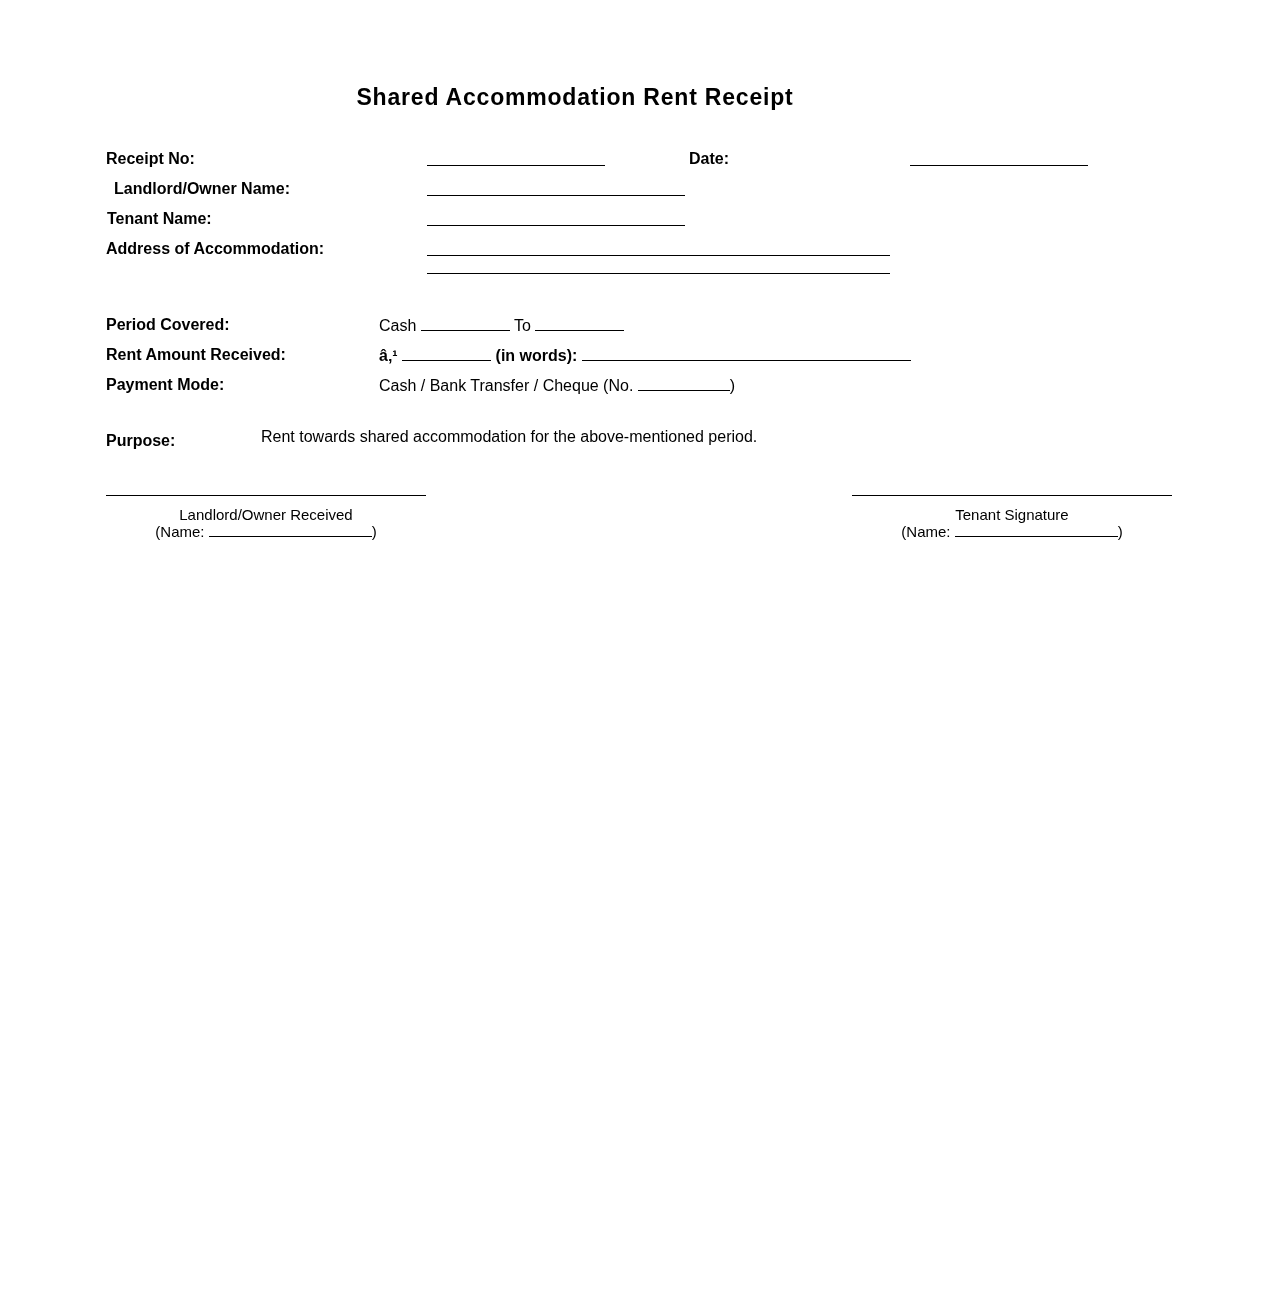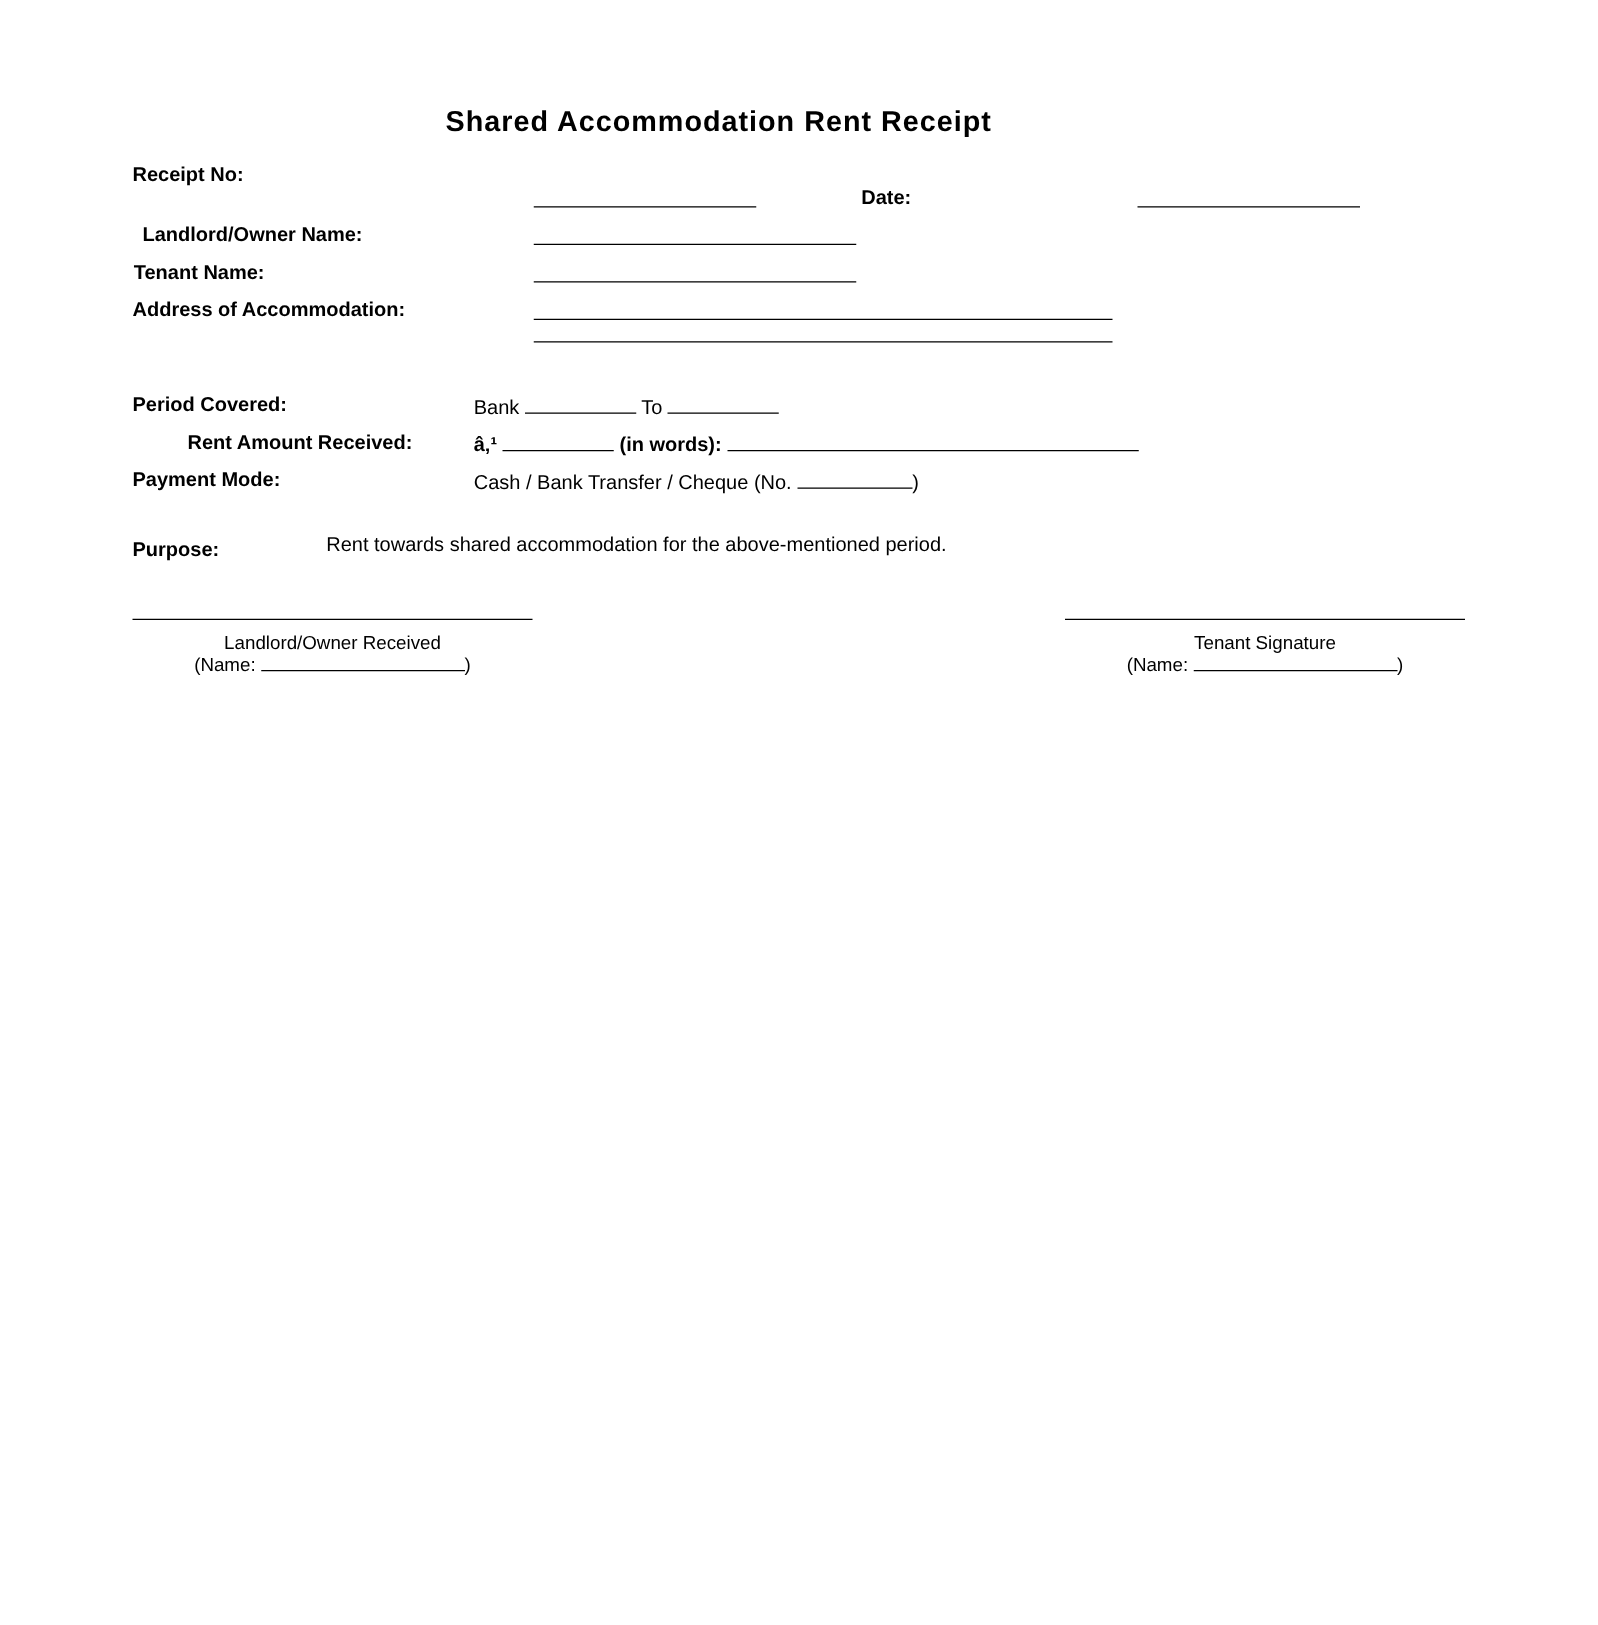--- a/index.html
+++ b/index.html
@@ -15,40 +15,40 @@
     .txt { position: absolute; font-size: 16px; line-height: 18px; white-space: pre; }
     .line { position: absolute; border-bottom: 1px solid #000; height: 0; }
     .blank { display: inline-block; border-bottom: 1px solid #000; vertical-align: baseline; height: 14px; }
     .sig-cap { position: absolute; text-align: center; font-size: 15px; line-height: 17px; }
   </style>
 </head>
 <body>
 
 <div class="title">Shared Accommodation Rent Receipt</div>
 
-<div class="lbl" style="left:106px;top:132px;text-align:center;">Receipt No:</div>
+<div class="lbl" style="left:106px;top:150px;text-align:center;">Receipt No:</div>
 <div class="line" style="left:427px;top:165px;width:178px;"></div>
 
 <div class="lbl" style="left:689px;top:150px;">Date:</div>
 <div class="line" style="left:910px;top:165px;width:178px;"></div>
 
 <div class="lbl" style="left:114px;top:180px;">Landlord/Owner Name:</div>
 <div class="line" style="left:427px;top:195px;width:258px;"></div>
 
 <div class="lbl" style="left:107px;top:210px;">Tenant Name:</div>
 <div class="line" style="left:427px;top:225px;width:258px;"></div>
 
 <div class="lbl" style="left:106px;top:240px;">Address of Accommodation:</div>
 <div class="line" style="left:427px;top:255px;width:463px;"></div>
 <div class="line" style="left:427px;top:273px;width:463px;"></div>
 
 <div class="lbl" style="left:106px;top:316px;">Period Covered:</div>
-<div class="txt" style="left:379px;top:316px;"><span>Bank</span> <span class="blank" style="width:89px;"></span> <span>To</span> <span class="blank" style="width:89px;"></span></div>
+<div class="txt" style="left:379px;top:316px;"><span>Cash</span> <span class="blank" style="width:89px;"></span> <span>To</span> <span class="blank" style="width:89px;"></span></div>
 
-<div class="lbl" style="left:106px;top:346px;margin-left:44px;">Rent Amount Received:</div>
+<div class="lbl" style="left:106px;top:346px;">Rent Amount Received:</div>
 <div class="txt" style="left:379px;top:346px;font-weight:bold;"><span>â‚¹</span> <span class="blank" style="width:89px;"></span> <span>(in words):</span> <span class="blank" style="width:329px;"></span></div>
 
 <div class="lbl" style="left:106px;top:376px;">Payment Mode:</div>
 <div class="txt" style="left:379px;top:376px;"><span>Cash / Bank Transfer / Cheque (No.</span> <span class="blank" style="width:92px;"></span><span>)</span></div>
 
 <div class="lbl" style="left:106px;top:432px;">Purpose:</div>
 <div class="txt" style="left:261px;top:428px;">Rent towards shared accommodation for the above-mentioned period.</div>
 
 <div class="line" style="left:106px;top:495px;width:320px;"></div>
 <div class="sig-cap" style="left:106px;top:506px;width:320px;">Landlord/Owner Received</div>

